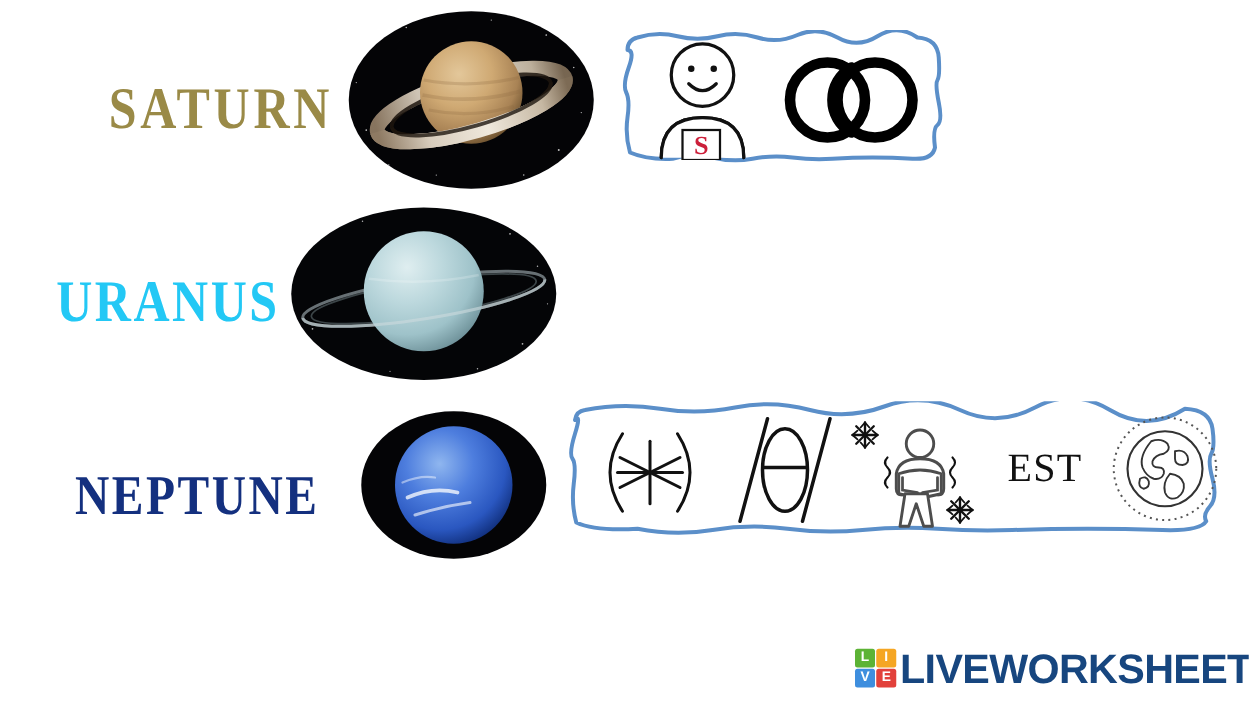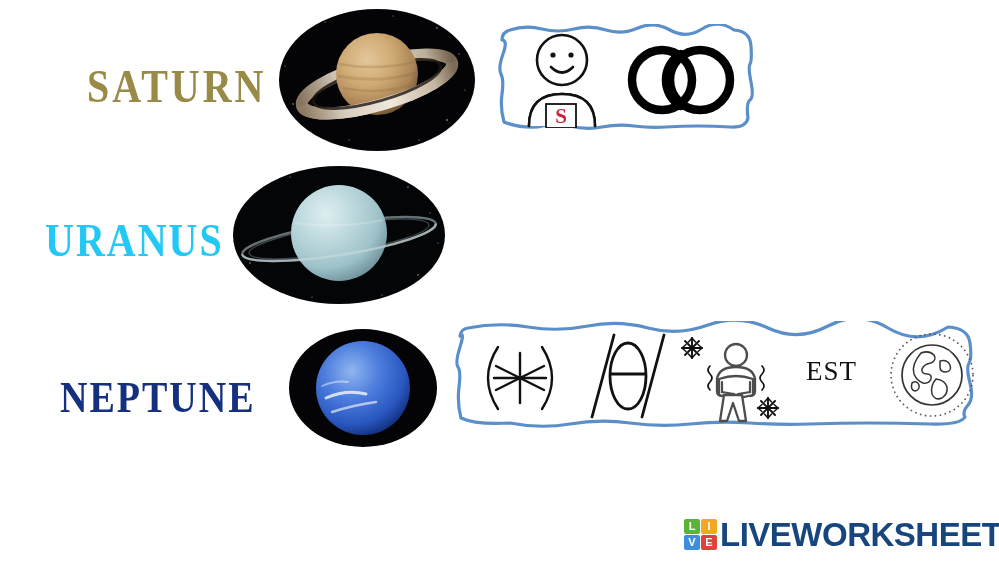--- a/index.html
+++ b/index.html
@@ -82,21 +82,21 @@
   #box-saturn  { left: 466px; top: 24px;  width: 258px; height: 108px; }
   #box-uranus  { left: 454px; top: 166px; width: 522px; height: 108px; }
 
   
   .rebus {
     position: absolute;
   }
   .est-text {
     position: absolute;
     font-family: "Liberation Serif", serif;
-    font-size: 27px;
+    font-size: 32px;
     color: #111111;
     letter-spacing: 1px;
   }
 
   
   #footer-logo {
     position: absolute;
     left: 684px;
     top: 514px;
     height: 40px;

